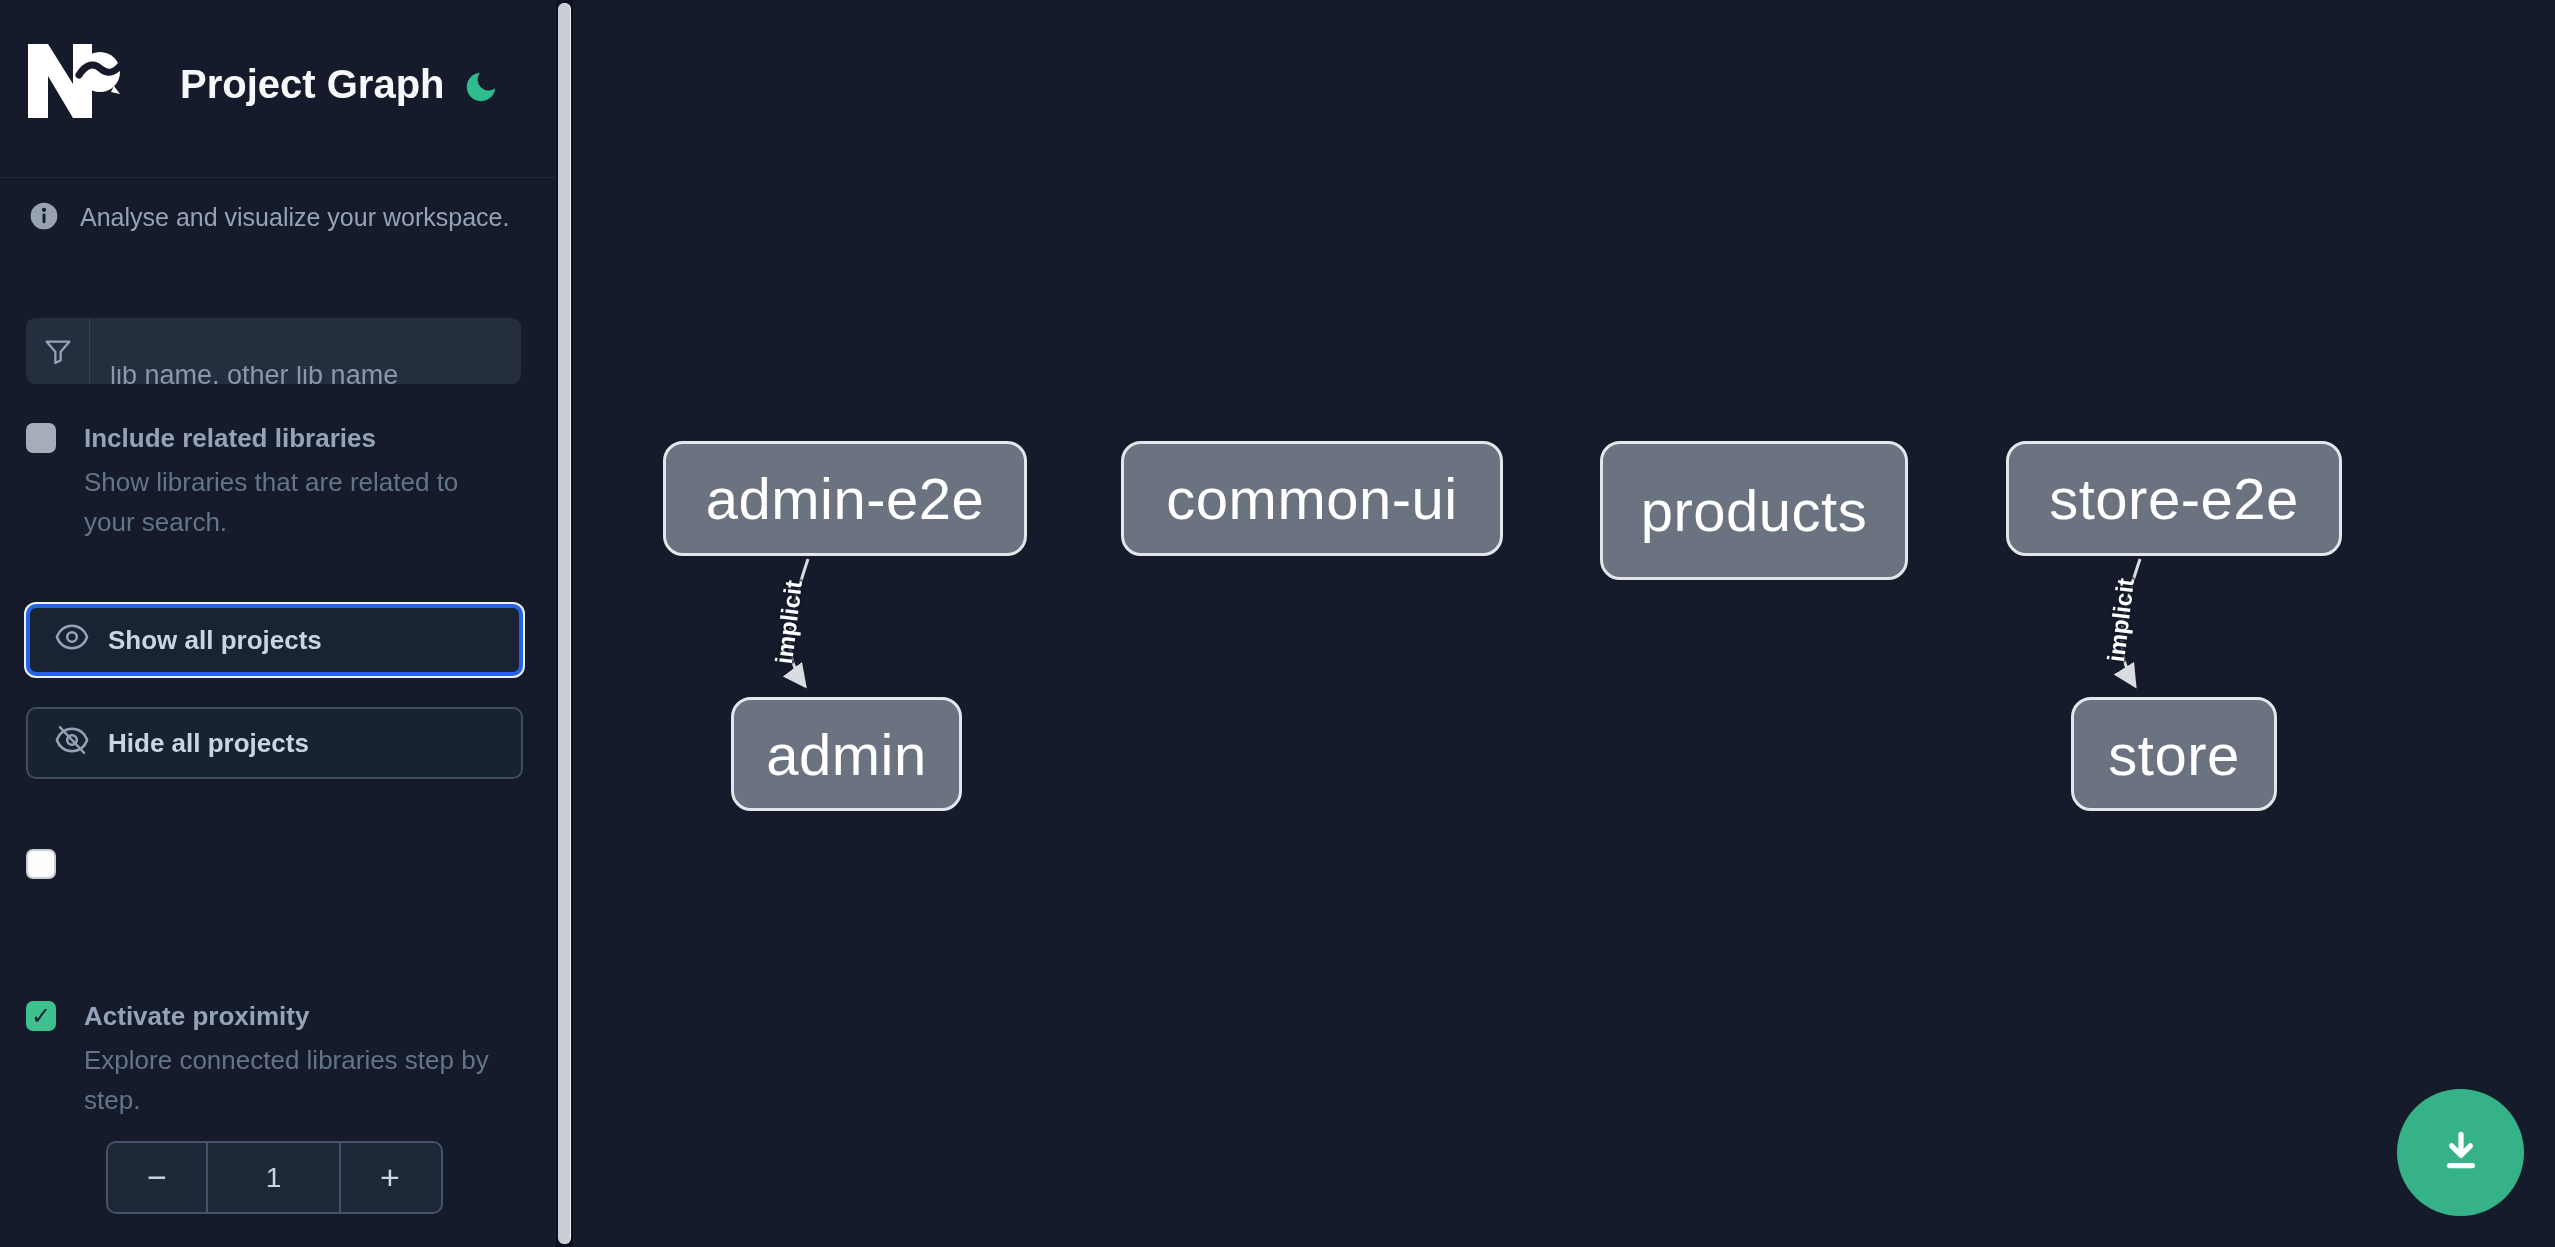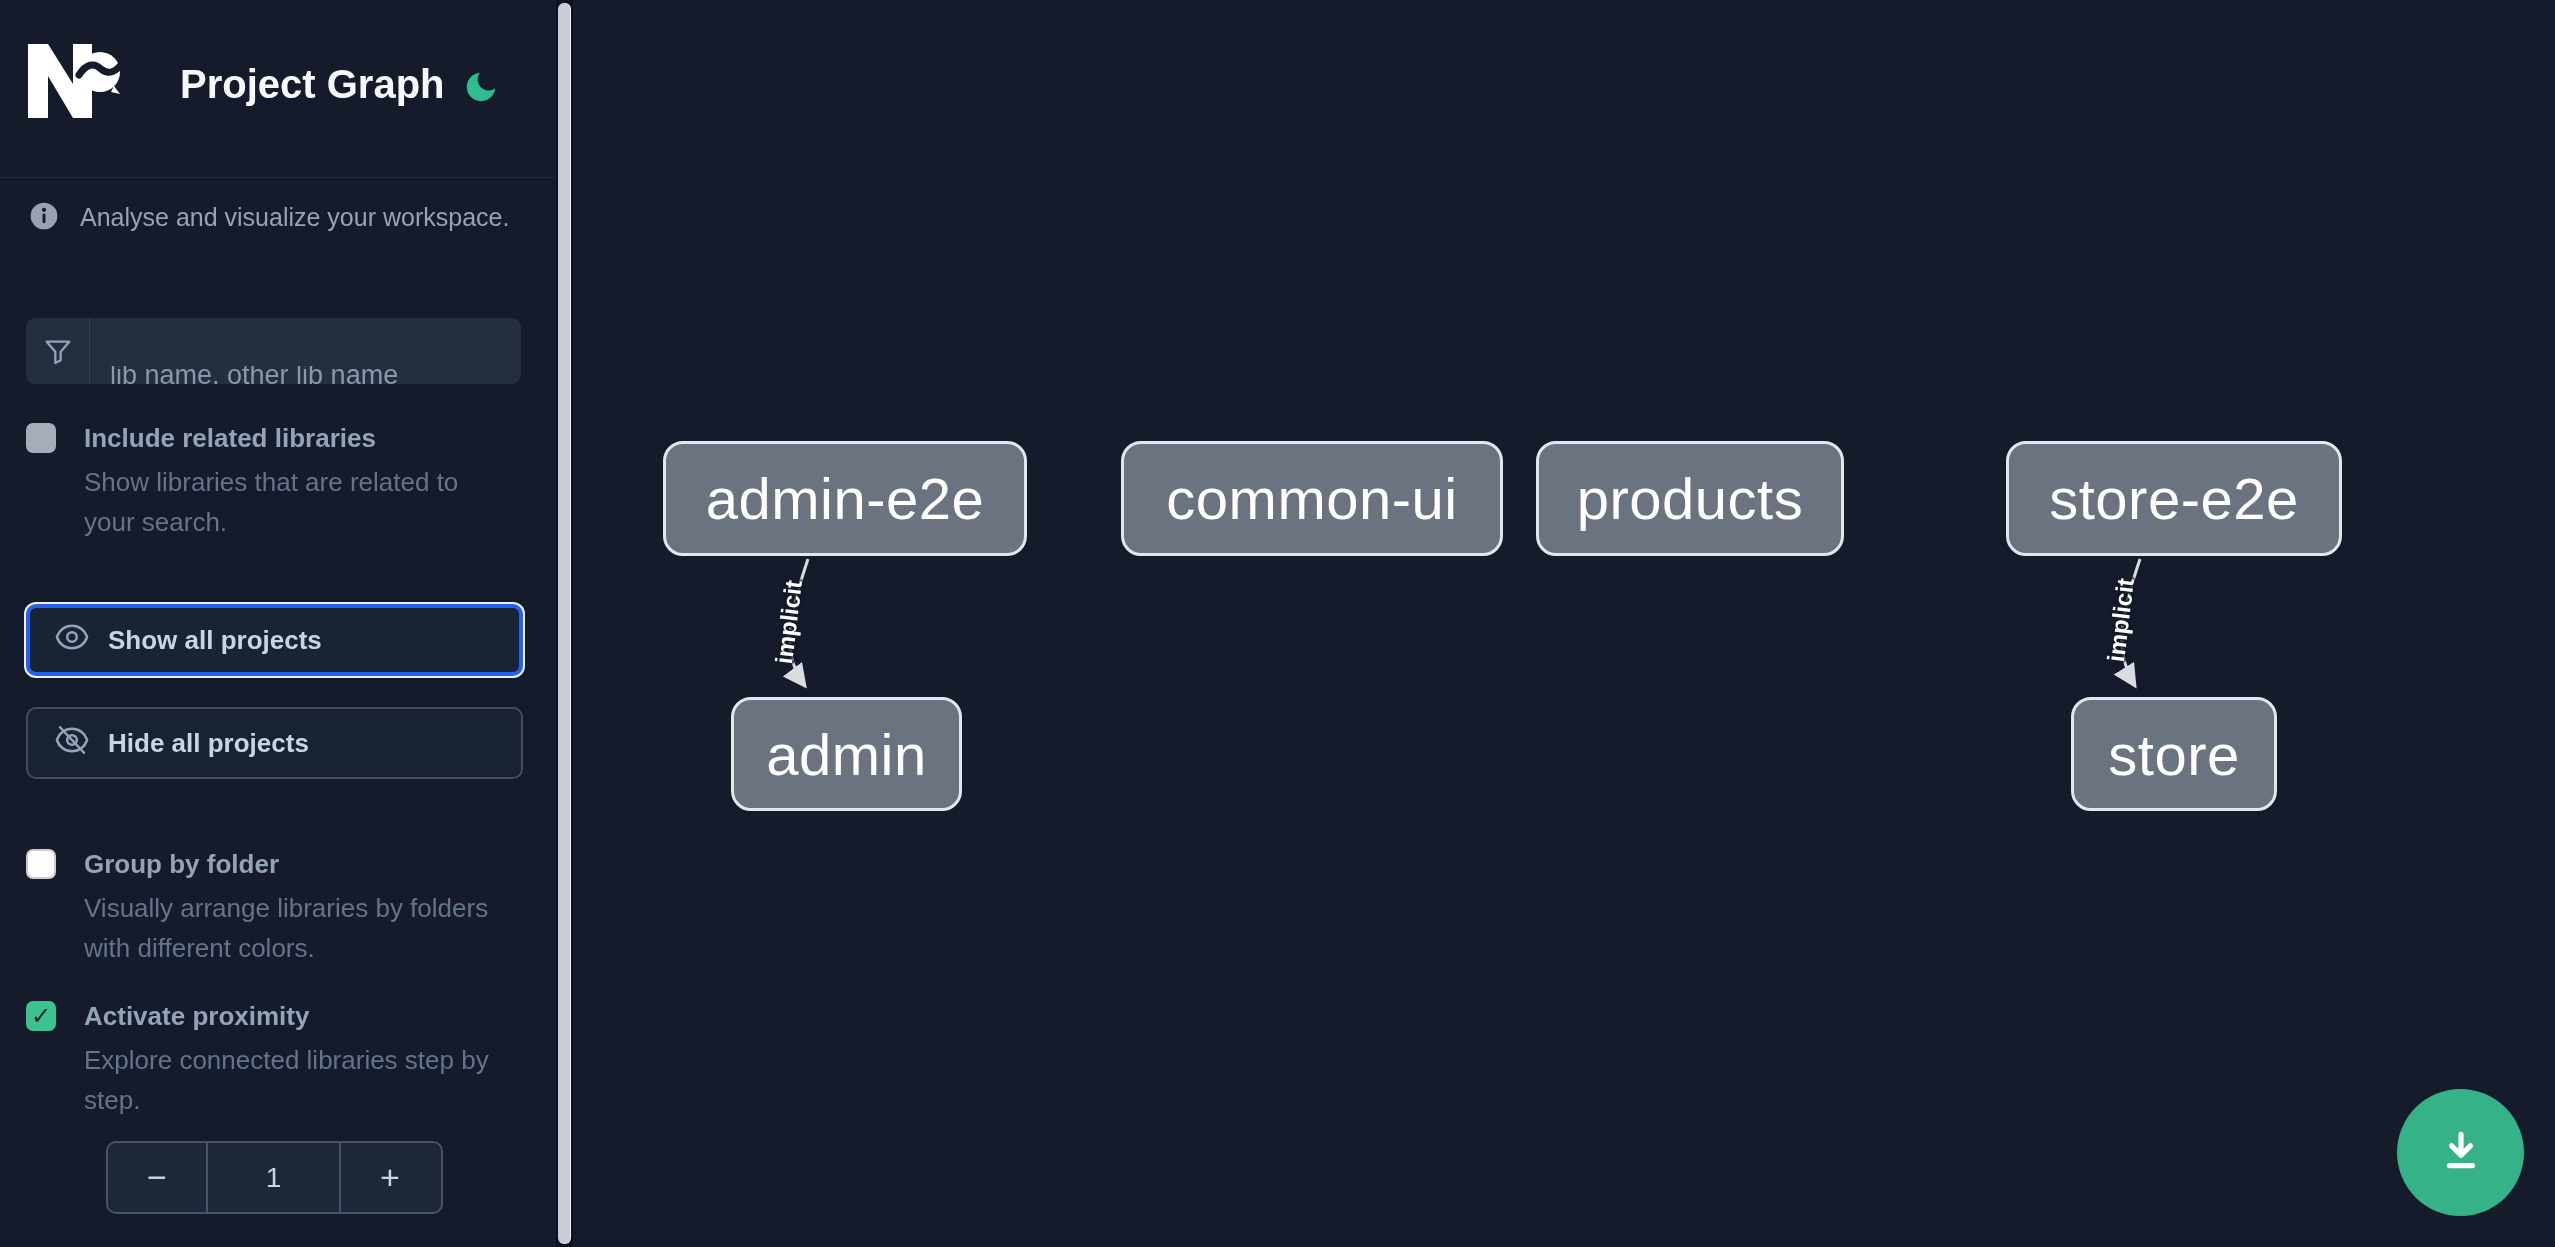--- a/index.html
+++ b/index.html
@@ -7,21 +7,21 @@
   *{box-sizing:border-box;}
 
   
   .graph-layer{position:absolute;left:0;top:0;width:2555px;height:1247px;}
   .edges-svg{position:absolute;left:0;top:0;}
   .node{position:absolute;background:#6b7280;border:3px solid #e3e6ea;border-radius:20px;
     color:#ffffff;display:flex;align-items:center;justify-content:center;
     font-size:58px;letter-spacing:.5px;cursor:pointer;}
   .n-admin-e2e{left:663px;top:441px;width:364px;height:115px;}
   .n-common-ui{left:1121px;top:441px;width:382px;height:115px;}
-  .n-products{left:1536px;top:441px;width:308px;height:115px;}
+  .n-products{left:1600px;top:441px;width:308px;height:139px;}
   .n-store-e2e{left:2006px;top:441px;width:336px;height:115px;}
   .n-admin{left:731px;top:697px;width:231px;height:114px;}
   .n-store{left:2071px;top:697px;width:206px;height:114px;}
   .edge-label{position:absolute;transform:translate(-50%,-50%) rotate(-83deg);
     font-size:24px;font-weight:700;color:#ffffff;white-space:nowrap;
     text-shadow:-2px 0 2px #151b2a,2px 0 2px #151b2a,0 -2px 2px #151b2a,0 2px 2px #151b2a;}
   .el-1{left:789px;top:622px;}
   .el-2{left:2121px;top:620px;}
   .fab{position:absolute;left:2397px;top:1089px;width:127px;height:127px;border-radius:50%;
     background:#36b289;border:none;display:flex;align-items:center;justify-content:center;cursor:pointer;}
@@ -171,24 +171,20 @@
         <path d="M2.04 12.32a1.01 1.01 0 0 1 0-.64C3.42 7.51 7.36 4.5 12 4.5s8.58 3.01 9.96 7.18c.07.21.07.43 0 .64C20.58 16.49 16.64 19.5 12 19.5S3.42 16.49 2.04 12.32z"></path>
         <circle cx="12" cy="12" r="3.2"></circle>
         <path d="M4 3.5 L20 20.5"></path>
       </svg>
     </span>
     <span>Hide all projects</span>
   </button>
 
   <div class="opt opt-2">
     <span class="cb cb-white"></span>
-    <div>
-      <div class="opt-label">Group by folder</div>
-      <div class="opt-desc">Visually arrange libraries by folders with different colors.</div>
-    </div>
   </div>
 
   <div class="opt opt-3">
     <span class="cb cb-green">
       <span>✓</span>
     </span>
     <div>
       <div class="opt-label">Activate proximity</div>
       <div class="opt-desc">Explore connected libraries step by step.</div>
     </div>

